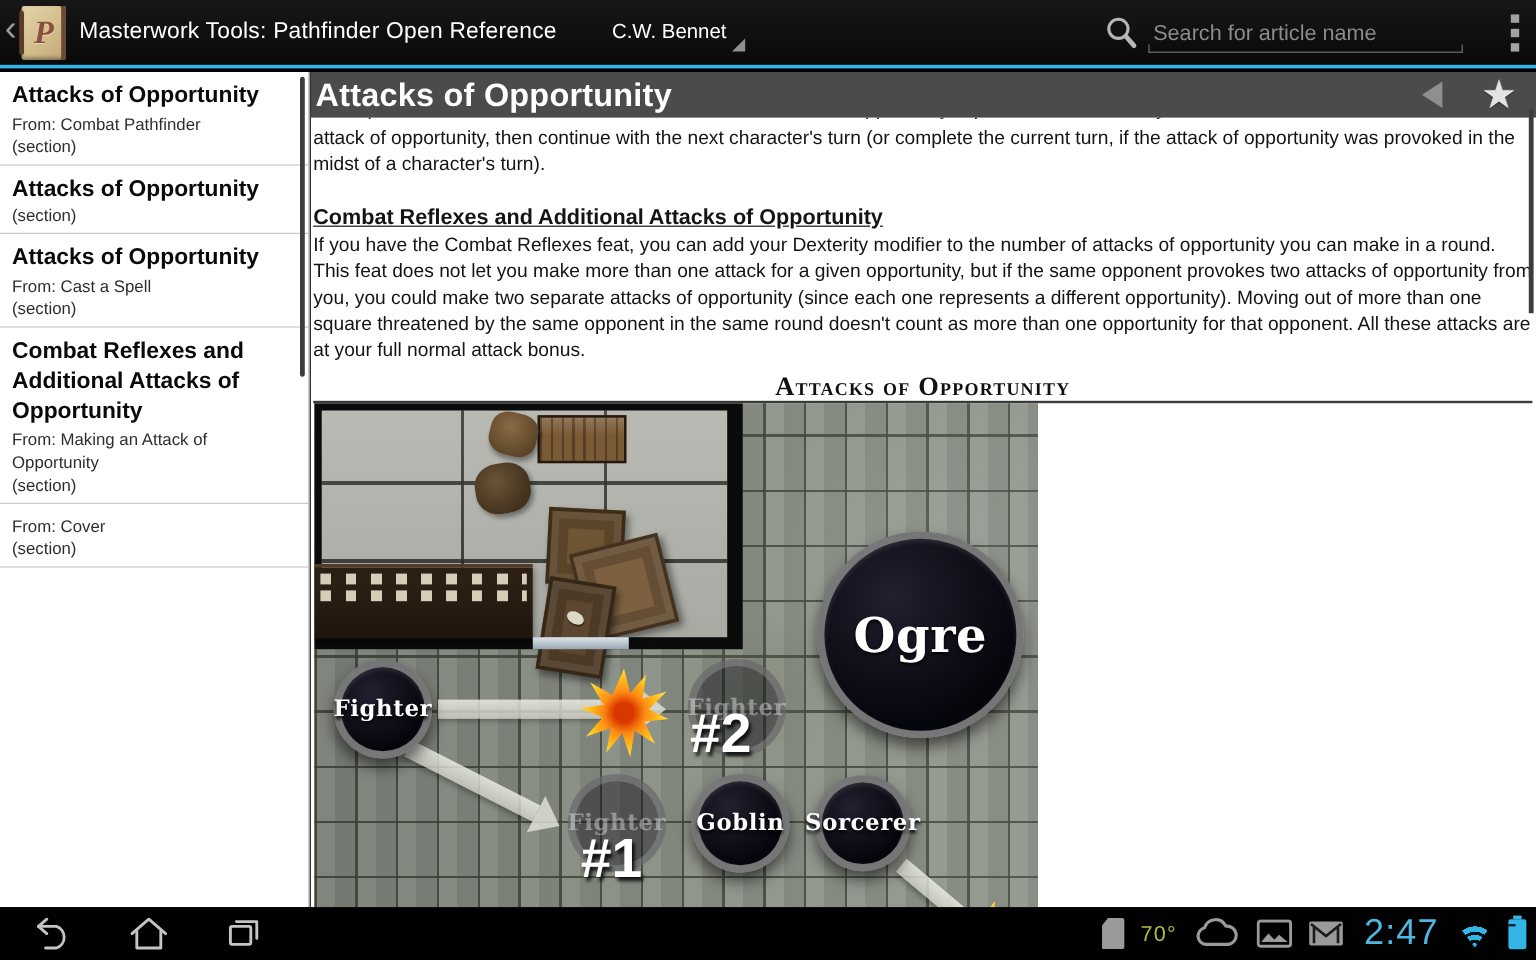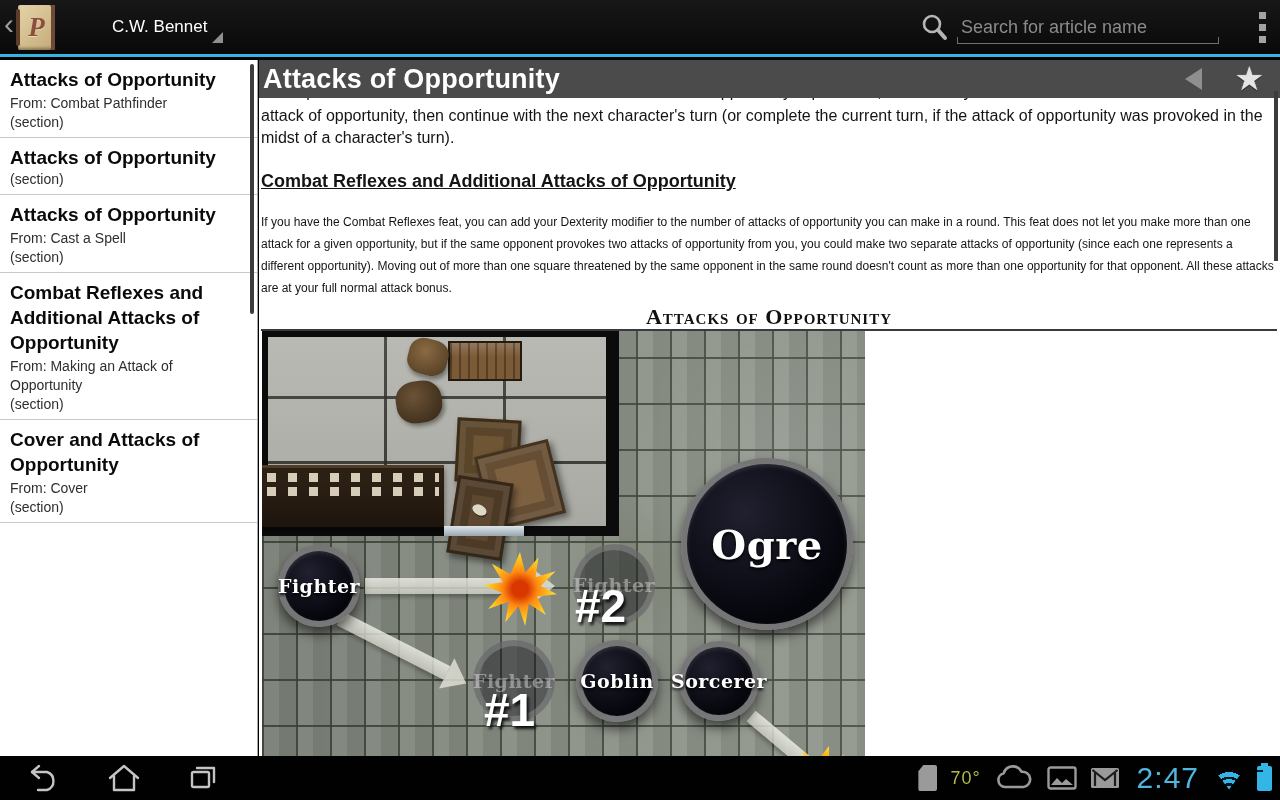--- a/index.html
+++ b/index.html
@@ -62,21 +62,21 @@
   .hdr-title { color:#fff; font-weight:bold; font-size:27px; padding-left:4px; letter-spacing:.2px; }
   .hdr-back { margin-left:auto; width:0; height:0; border-top:11px solid transparent; border-bottom:11px solid transparent; border-right:17px solid #8f8f8f; cursor:pointer; }
   .hdr-star { font-size:33px; color:#e3e3e3; text-shadow:0 1px 1px #1a1a1a, 0 0 1px #fff; margin:0 16px 0 32px; cursor:pointer; line-height:30px; }
   .art-scrollbar { position:absolute; right:2px; top:31px; width:4px; height:170px; background:#3c3c3c; z-index:7; }
 
   #article-body { position:absolute; left:0; right:0; top:38px; padding:0 3px 0 2px; color:#141414; }
   .peek { height:5px; overflow:hidden; }
   .peek span { display:block; margin-top:-17px; font-size:16px; line-height:22px; }
   .para { font-size:16px; line-height:22px; margin-top:2px; }
   .sect-head { font-size:18px; font-weight:bold; text-decoration:underline; line-height:24px; margin-top:20px; }
-  .para2 { font-size:12px; line-height:22px; margin-top:18px; }
+  .para2 { font-size:16px; line-height:22px; margin-top:1px; }
   .fig-caption {
     margin-top:7px; text-align:center; font-family:"Liberation Serif", serif;
     font-variant:small-caps; font-weight:bold; font-size:22px; letter-spacing:1px; color:#111; line-height:22px;
   }
   .fig-rule { margin-top:1px; height:2px; background:#3a3a3a; }
 
   
   #map {
     position:relative; margin:0 0 0 1px; width:603px; height:442px; overflow:hidden;
     background-color:#8b9187;
@@ -127,21 +127,21 @@
     display:flex; align-items:center; justify-content:center;
   }
   .token-label {
     color:#fff; font-family:"DejaVu Serif","Liberation Serif",serif; font-weight:bold;
     font-size:19px; text-shadow:0 2px 3px #000; letter-spacing:.5px;
   }
   .token-ghost { background:rgba(10,10,18,.42); border-color:rgba(150,150,150,.45); box-shadow:none; }
   .token-ghost .token-label { color:rgba(255,255,255,.38); text-shadow:none; }
   .tk-fighter  { left:16px;  top:214px; width:82px;  height:82px; }
   .tk-ghost2   { left:311px; top:213px; width:82px;  height:82px; }
-  .tk-ogre     { left:419px; top:127px; width:172px; height:172px; }
+  .tk-ogre     { left:419px; top:107px; width:172px; height:172px; }
   .tk-ogre .token-label { font-size:40px; }
   .tk-ghost1   { left:211px; top:309px; width:82px;  height:82px; }
   .tk-goblin   { left:314px; top:309px; width:82px;  height:82px; }
   .tk-sorcerer { left:417px; top:310px; width:80px;  height:80px; }
   .tk-number {
     position:absolute; color:#fff; font-weight:bold; font-size:46px;
     text-shadow:2px 3px 3px rgba(0,0,0,.85); z-index:4; line-height:1;
   }
   .num2 { left:313px; top:252px; }
   .num1 { left:222px; top:356px; }
@@ -180,20 +180,21 @@
 </head>
 <body>
 
 <div id="screen">
 
   <div id="actionbar">
     <span class="ab-back">‹</span>
     <div class="ab-appicon">
       <span class="ab-applet">P</span>
     </div>
+    <span class="ab-title">Masterwork Tools: Pathfinder Open Reference</span>
     <div class="ab-spinner">
       <span class="ab-spinner-label">C.W. Bennet</span>
       <span class="ab-spinner-caret"></span>
     </div>
     <div class="ab-right">
       <svg class="ab-search-icon" width="30" height="30" viewBox="0 0 30 30">
         <circle cx="13" cy="12" r="8" fill="none" stroke="#b5b5b5" stroke-width="2.6"></circle>
         <line x1="19" y1="18" x2="26" y2="26" stroke="#b5b5b5" stroke-width="4" stroke-linecap="round"></line>
       </svg>
       <div class="ab-search-field">
@@ -222,21 +223,20 @@
       <div class="sb-title">Attacks of Opportunity</div>
       <div class="sb-from">From: Cast a Spell</div>
       <div class="sb-kind">(section)</div>
     </div>
     <div class="sb-item">
       <div class="sb-title">Combat Reflexes and Additional Attacks of Opportunity</div>
       <div class="sb-from">From: Making an Attack of Opportunity</div>
       <div class="sb-kind">(section)</div>
     </div>
     <div class="sb-item">
-      <div class="sb-title">Cover and Attacks of Opportunity</div>
       <div class="sb-from">From: Cover</div>
       <div class="sb-kind">(section)</div>
     </div>
     <div class="sb-scrollbar"></div>
   </div>
 
   <div id="article">
     <div id="article-header">
       <span class="hdr-title">Attacks of Opportunity</span>
       <span class="hdr-back"></span>

